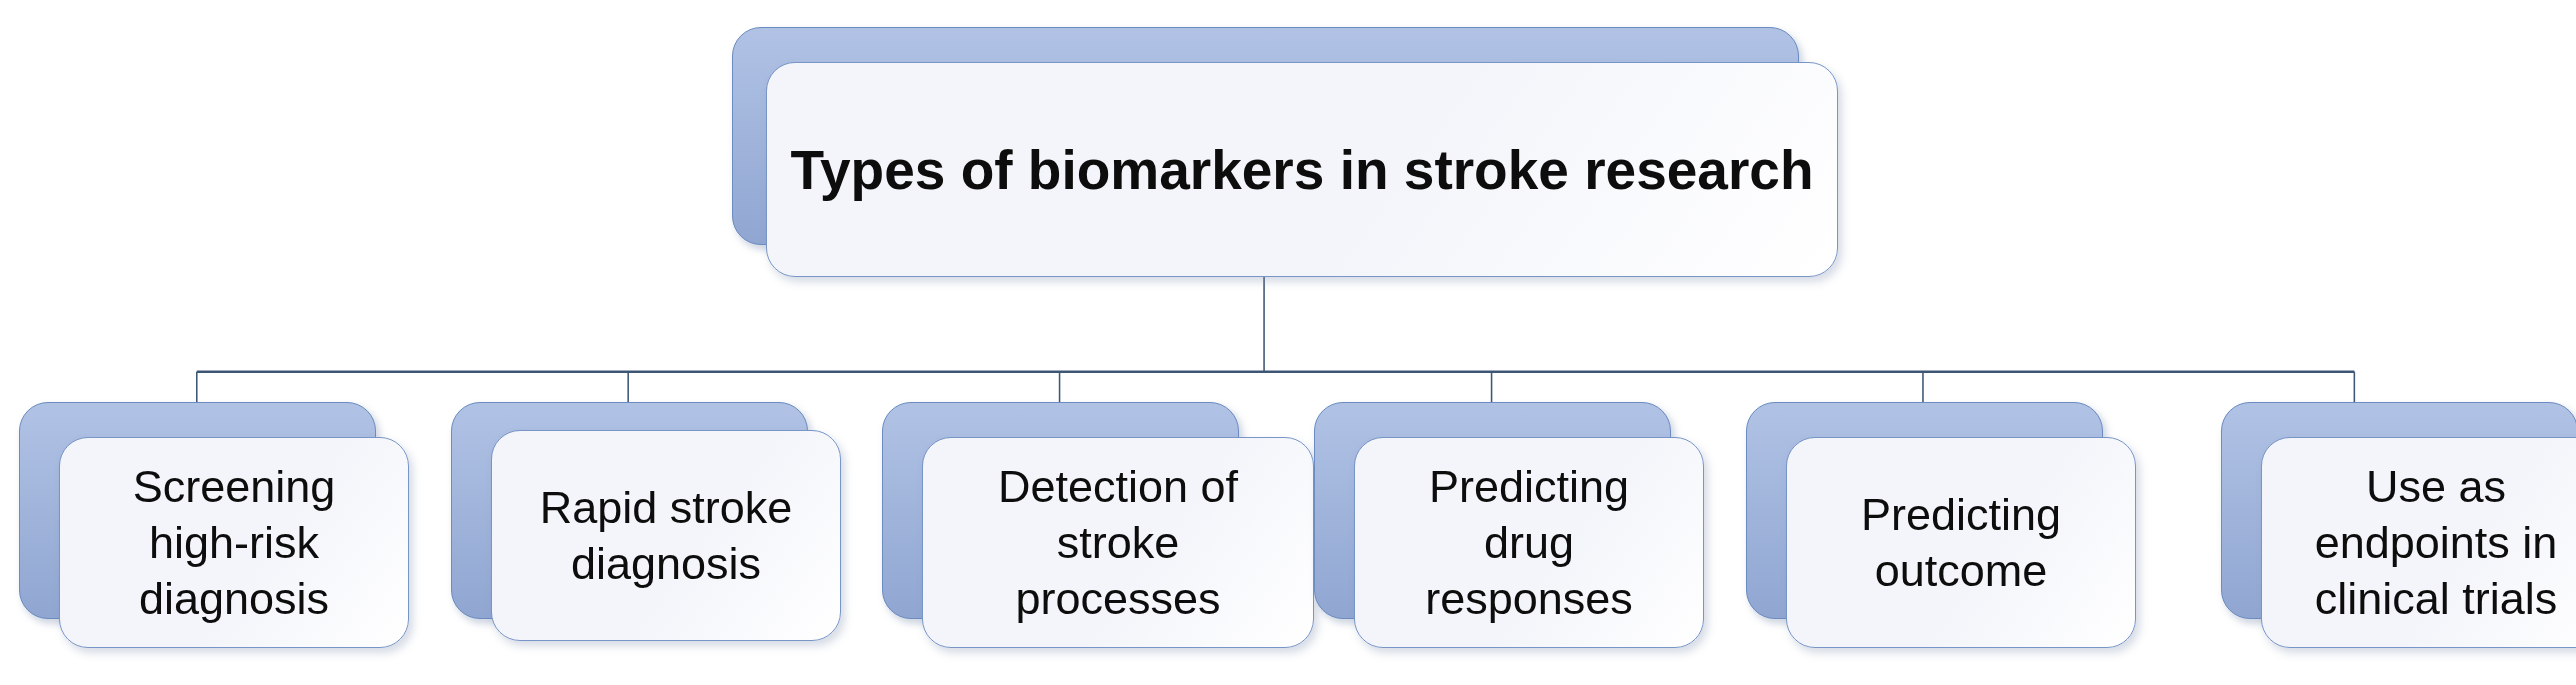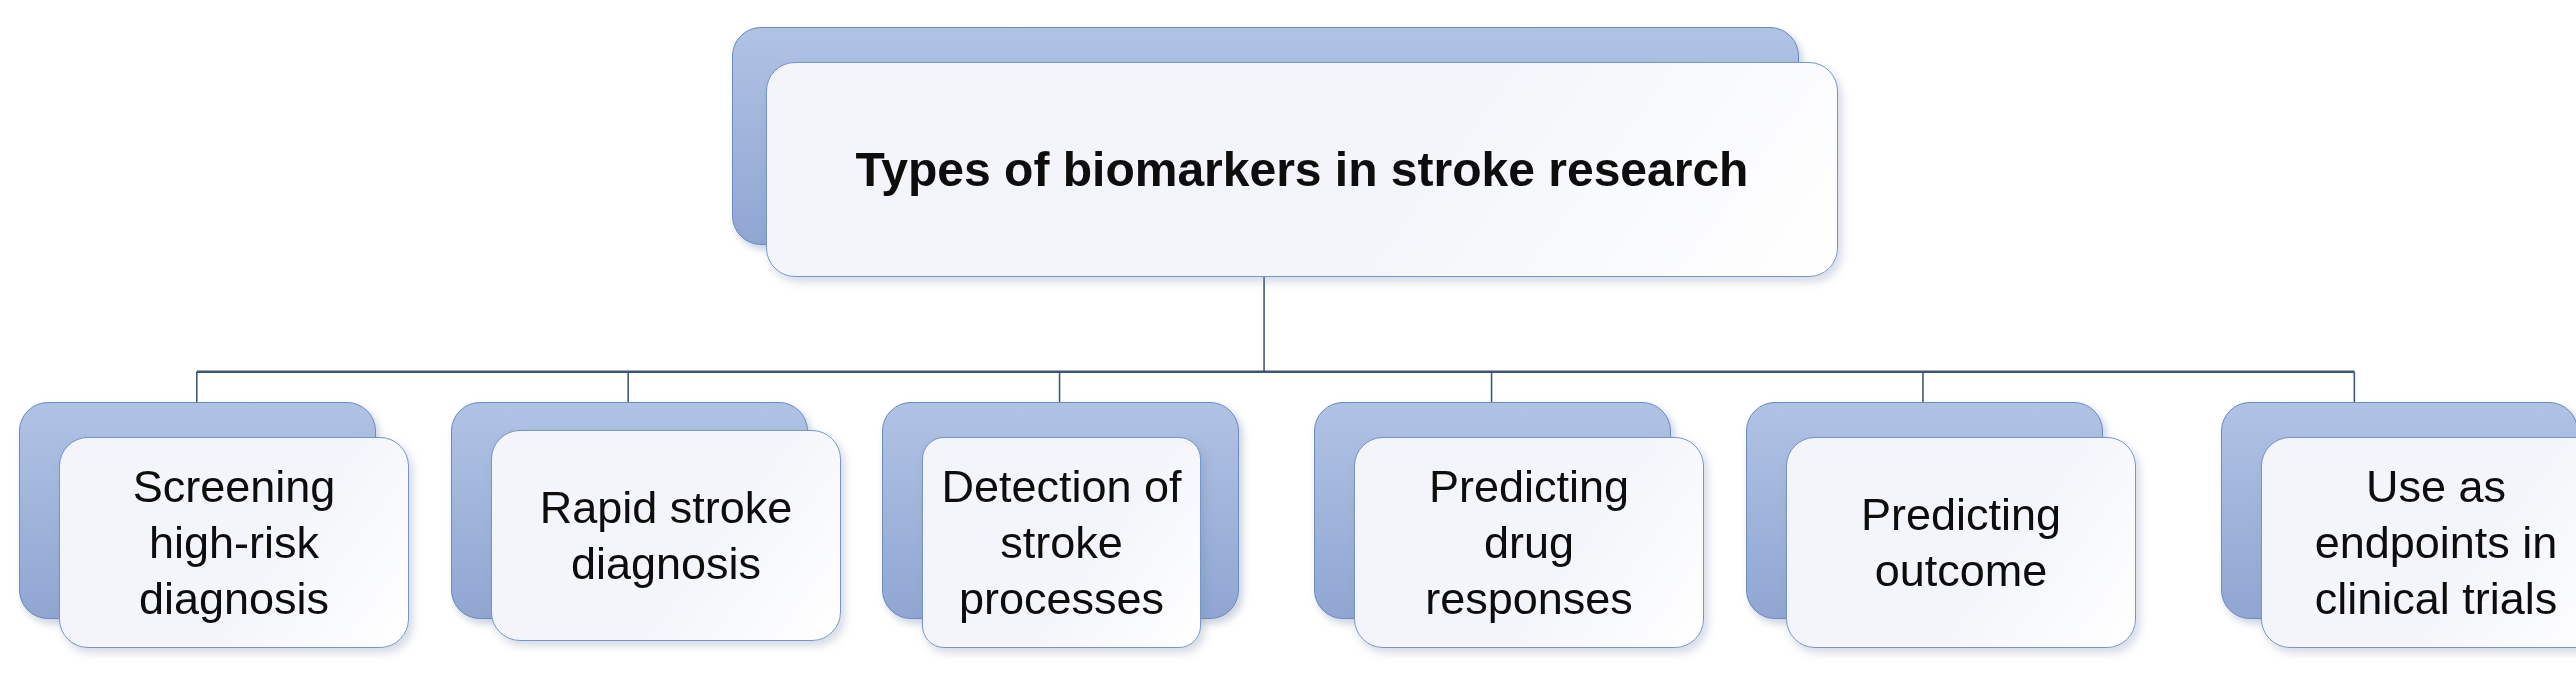--- a/index.html
+++ b/index.html
@@ -56,21 +56,21 @@
     white-space: pre-line;
     text-align: center;
     color: var(--text, #0d0d0d);
     font-size: 45px;
     line-height: 56px;
     padding: 0 6.2px;
   }
 
   .title-label {
     font-weight: bold;
-    font-size: 48px;
+    font-size: 55px;
     line-height: 60px;
   }
 </style>
 </head>
 <body>
 
 <div class="canvas">
 
   <svg class="connectors" viewBox="0 0 4143 1102" xmlns="http://www.w3.org/2000/svg">
     <line class="connector-line connector-stem" x1="2033" y1="444" x2="2033" y2="599"></line>
@@ -102,21 +102,21 @@
   <div class="node" style="left:451px; top:402px; width:390px; height:247px;">
     <div class="backplate" style="left:0; top:0; width:355px; height:215px;"></div>
     <div class="plate" style="left:40px; top:28px; width:350px; height:211px;">
       <div class="label">Rapid stroke
 diagnosis</div>
     </div>
   </div>
 
   <div class="node" style="left:882px; top:402px; width:390px; height:247px;">
     <div class="backplate" style="left:0; top:0; width:355px; height:215px;"></div>
-    <div class="plate" style="left:40px; top:35px; width:279px; height:211px;border-radius:22px;">
+    <div class="plate" style="left:40px; top:35px; width:392px; height:211px;">
       <div class="label">Detection of
 stroke
 processes</div>
     </div>
   </div>
 
   <div class="node" style="left:1314px; top:402px; width:390px; height:247px;">
     <div class="backplate" style="left:0; top:0; width:355px; height:215px;"></div>
     <div class="plate" style="left:40px; top:35px; width:350px; height:211px;">
       <div class="label">Predicting

